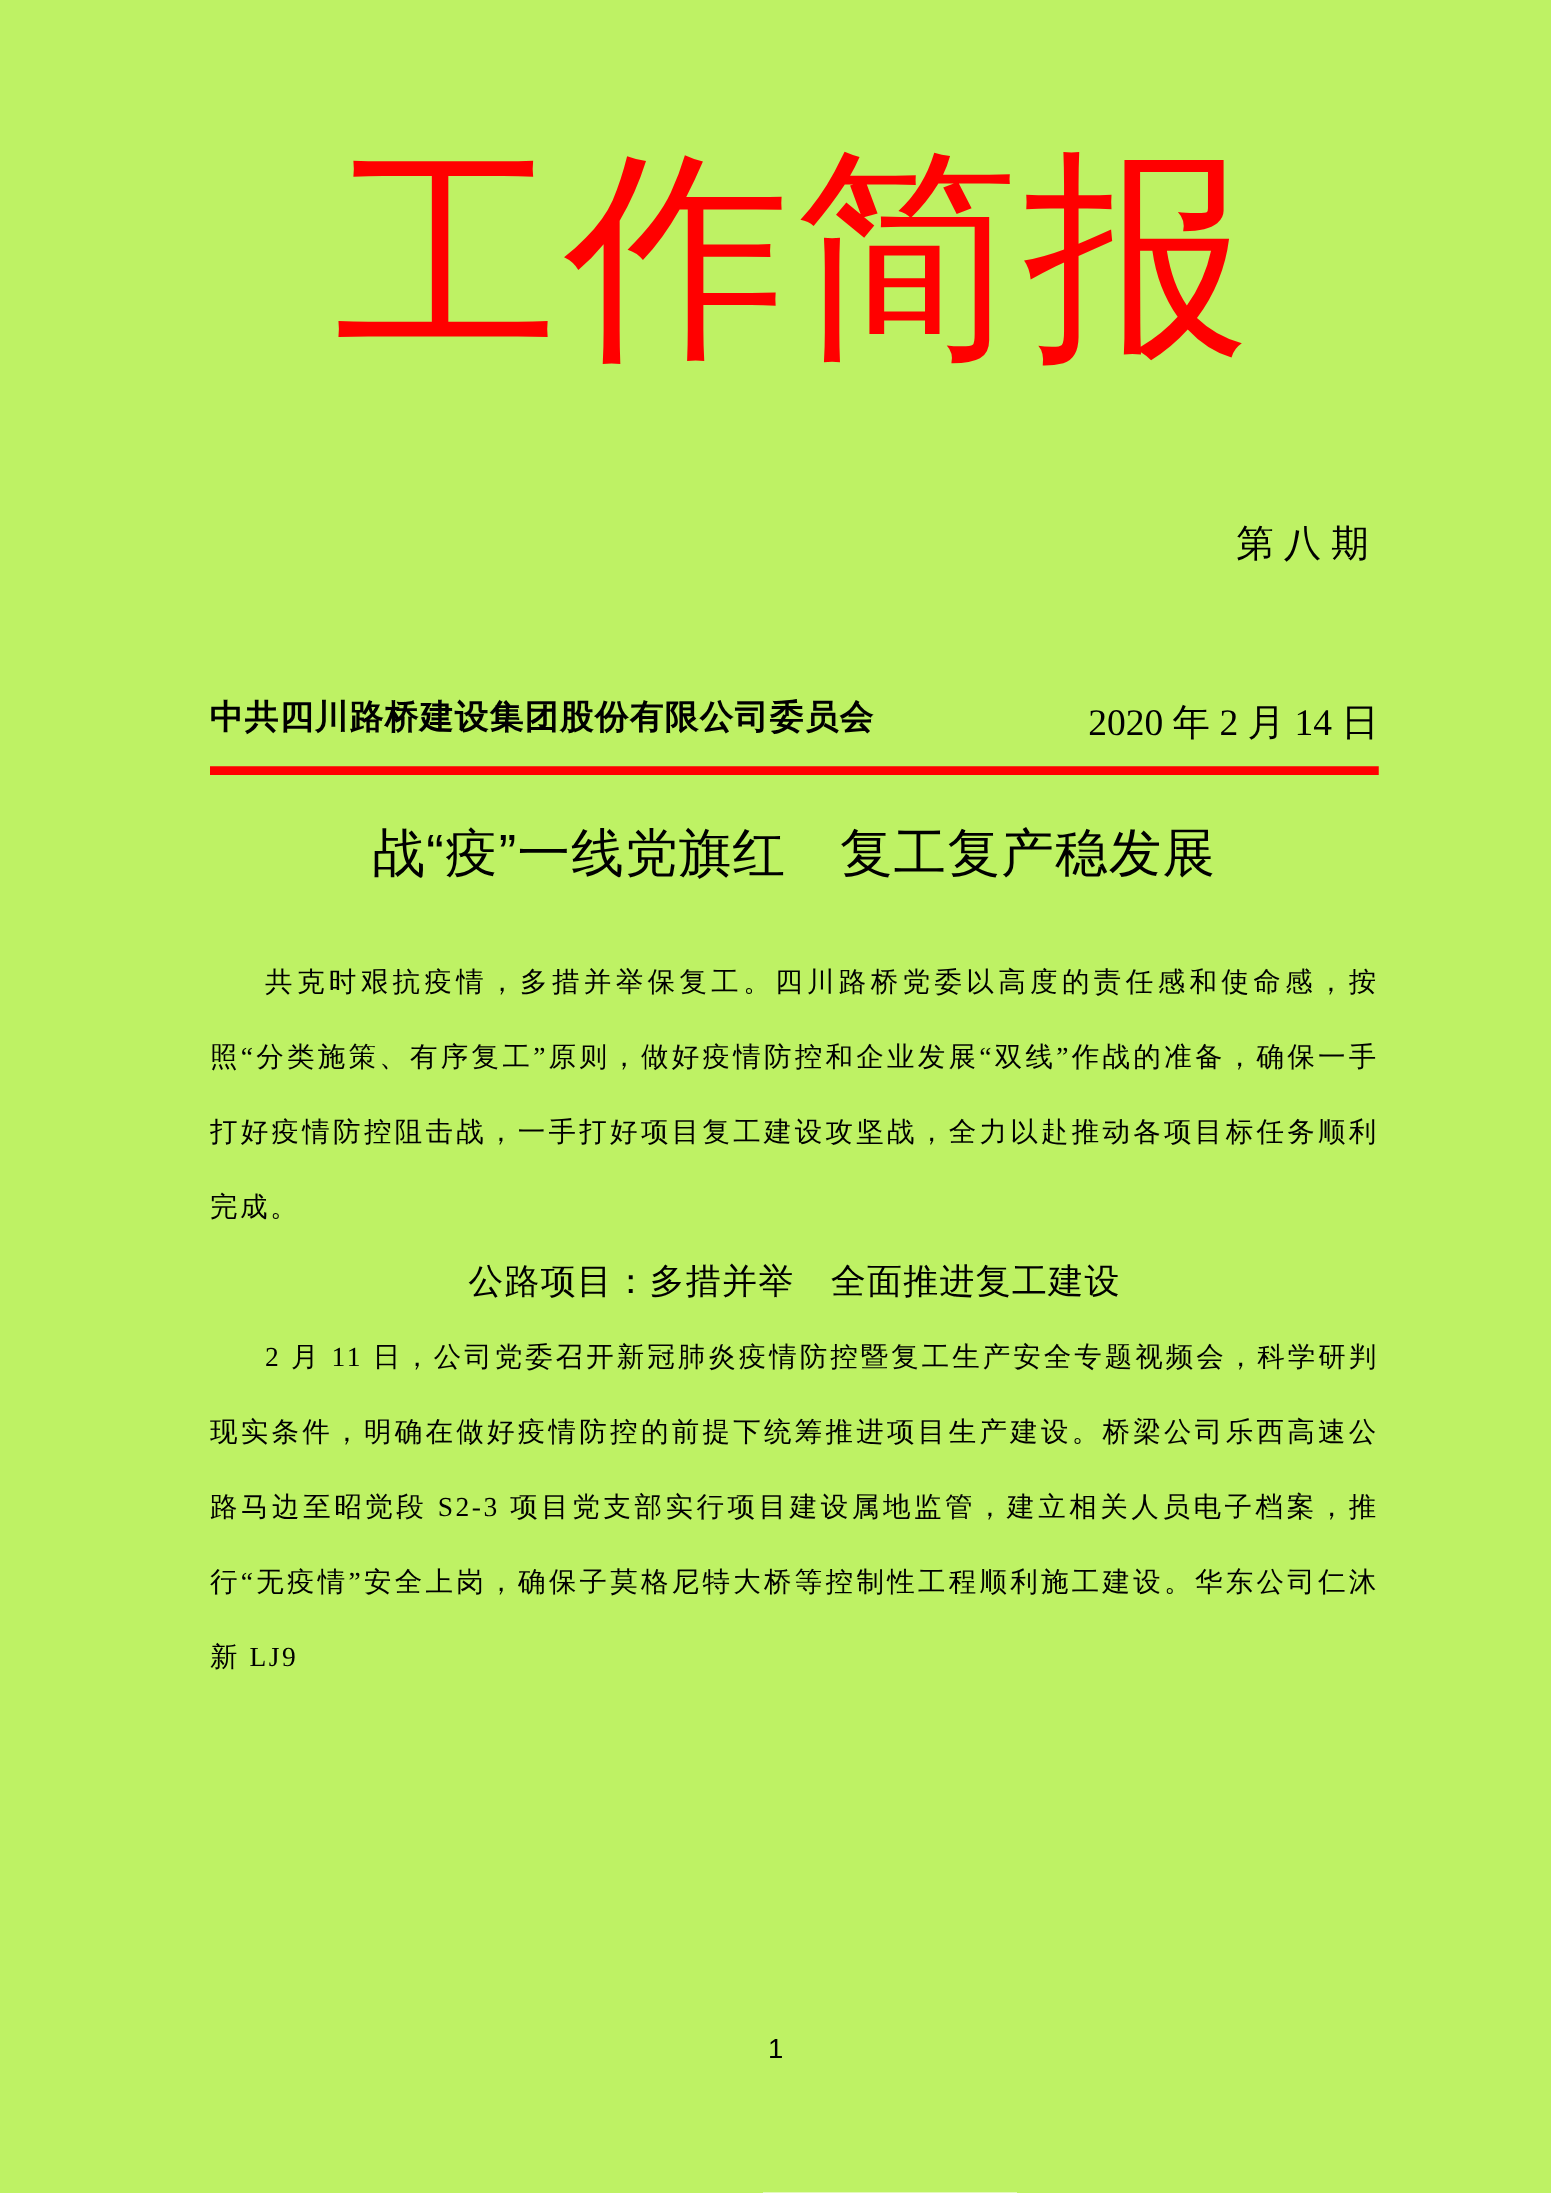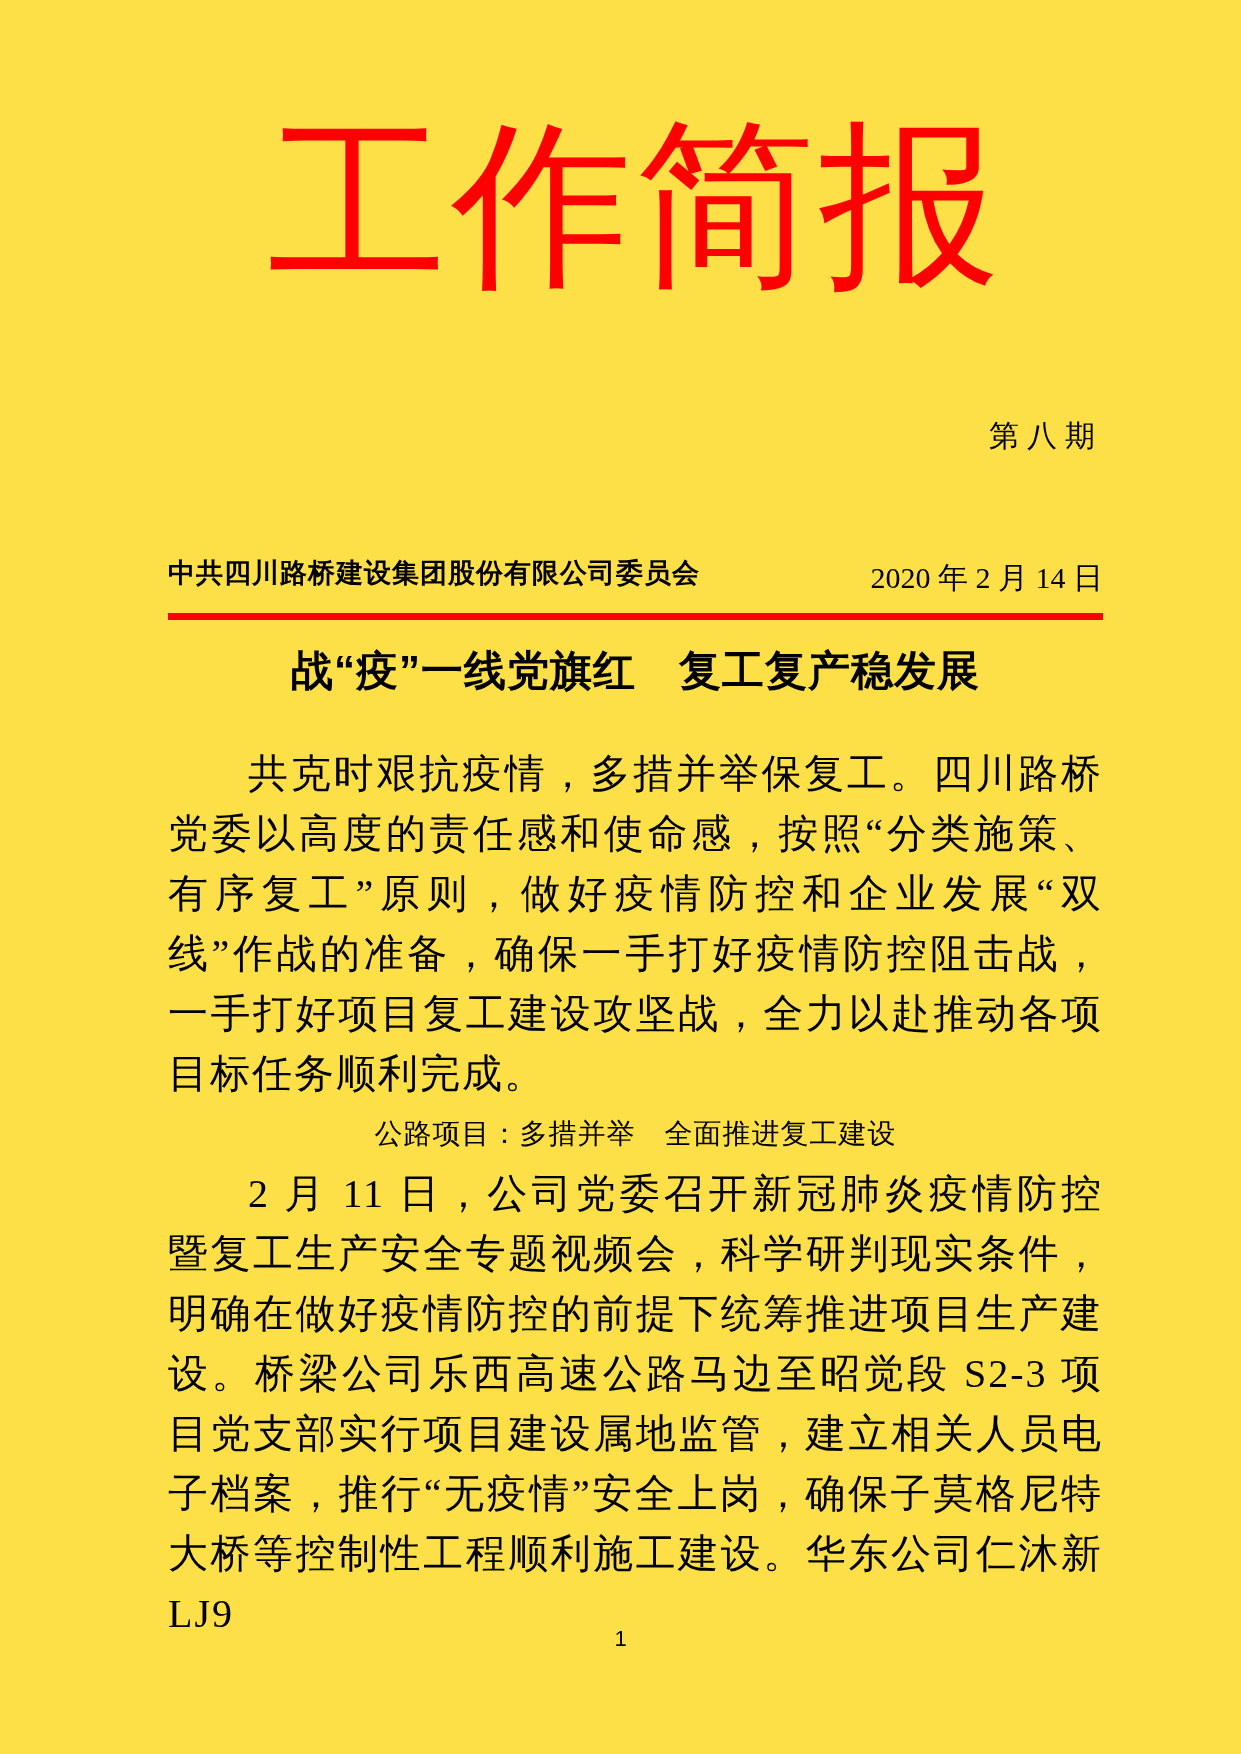--- a/index.html
+++ b/index.html
@@ -5,21 +5,21 @@
   html, body {
     margin: 0;
     padding: 0;
     background: #ffffff;
   }
   .page {
     position: relative;
     width: 1241px;
     height: 1754px;
     margin: 0 auto;
-    background: #fde047;
+    background: #bef264;
     box-sizing: border-box;
     padding: 0 138px 0 168px;
     overflow: hidden;
     color: #000000;
     font-family: "Liberation Serif", "DejaVu Serif", serif;
   }
   .masthead {
     margin: 88px 0 0 0;
     text-align: center;
     color: #ff0000;
@@ -55,32 +55,32 @@
     white-space: nowrap;
     padding-top: 10px;
   }
   .red-rule {
     border: none;
     height: 7px;
     background: #ff0000;
     margin: 6px 0 0 0;
   }
   .article-title {
-    margin: 24px 0 46px 0;
+    margin: 36px 0 46px 0;
     text-align: center;
     font-size: 42px;
-    font-weight: 700;
+    font-weight: 400;
     line-height: 1.3;
     letter-spacing: 1px;
     font-family: "Liberation Sans", "DejaVu Sans", sans-serif;
     white-space: nowrap;
   }
   .body-para {
     margin: 0;
-    font-size: 40px;
+    font-size: 22px;
     line-height: 60px;
     letter-spacing: 2px;
     text-align: justify;
     text-indent: 2em;
     word-break: break-all;
   }
   .section-heading {
     margin: 0;
     font-size: 28px;
     line-height: 60px;

